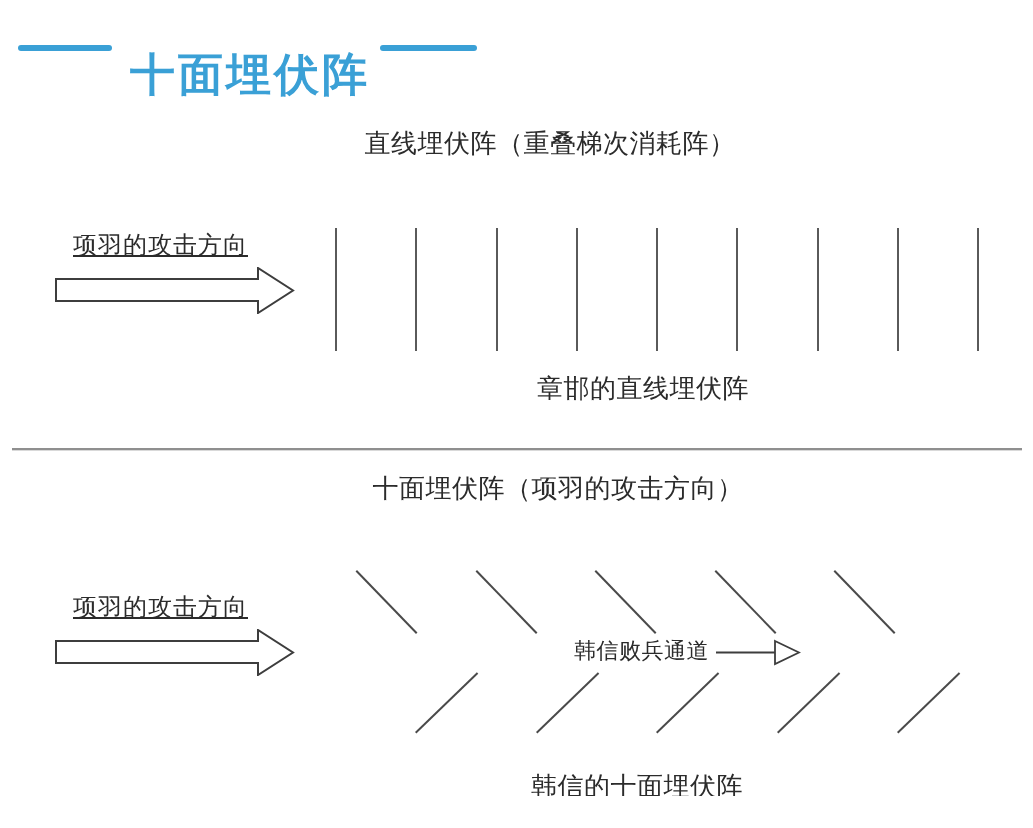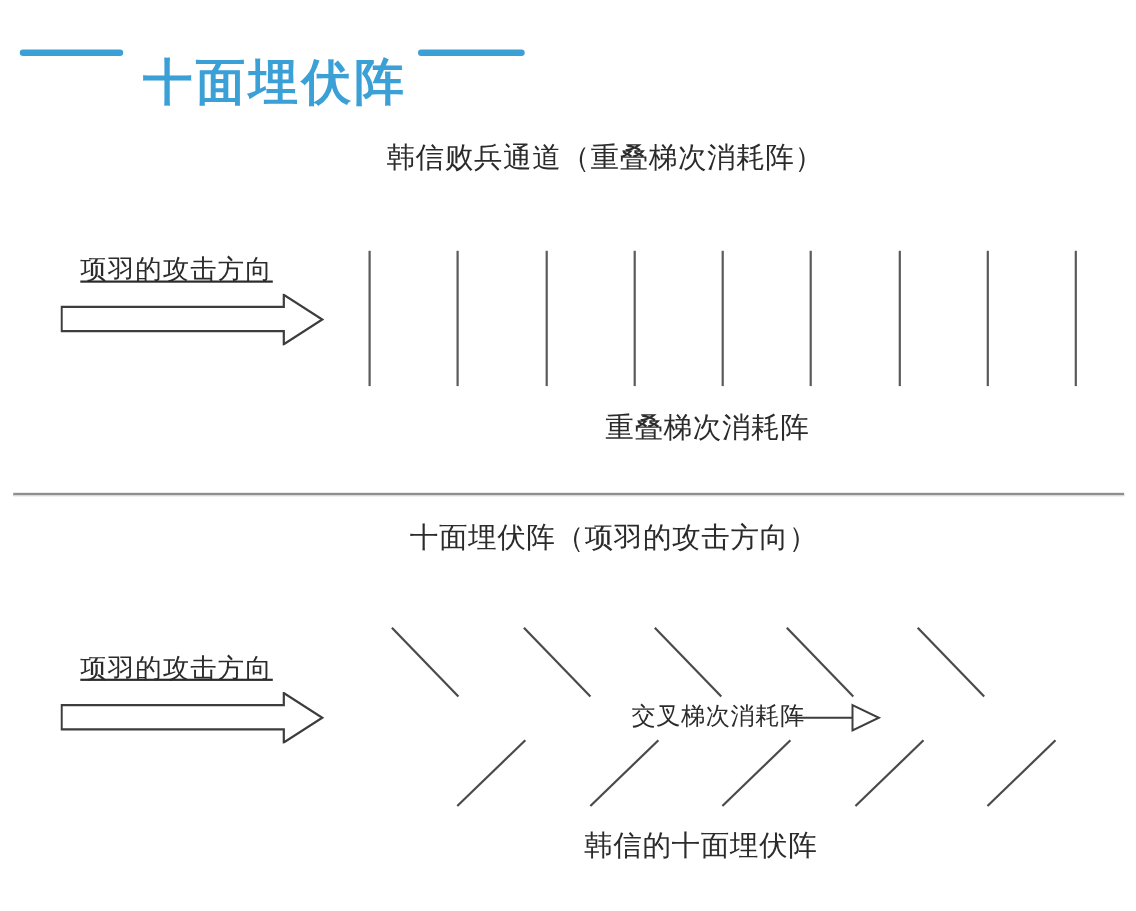--- a/index.html
+++ b/index.html
@@ -69,21 +69,21 @@
     top: 636px;
     font-size: 22px;
     letter-spacing: 0.5px;
     white-space: nowrap;
   }
 
   
   .linear-header   { left: 550px; top: 126px; }
   .linear-caption  { left: 643px; top: 371px; }
   .ten-header      { left: 558px; top: 471px; }
-  .ten-caption     { left: 637px; top: 751px; }
+  .ten-caption     { left: 637px; top: 769px; }
   .attack-label.top    { top: 229px; }
   .attack-label.bottom { top: 591px; }
 
   
   .big-arrow {
     position: absolute;
     width: 240px;
     height: 47px;
   }
   .big-arrow.top    { left: 55px; top: 267px; }
@@ -160,41 +160,41 @@
 </head>
 <body>
 
 <div class="canvas">
 
   <div class="title-dash left"></div>
   <h1 class="page-title">十面埋伏阵</h1>
   <div class="title-dash right"></div>
 
   <section>
-    <div class="section-header linear-header">韩信败兵通道（重叠梯次消耗阵）</div>
+    <div class="section-header linear-header">直线埋伏阵（重叠梯次消耗阵）</div>
 
     <div class="attack-label top">项羽的攻击方向</div>
 
     <svg class="big-arrow top" viewBox="0 0 240 47">
       <polygon points="1,12 203,12 203,1 238,23.5 203,46 203,34 1,34" fill="#ffffff" stroke="#3d3d3d" stroke-width="2" stroke-linejoin="miter"></polygon>
     </svg>
 
     <div class="vlines">
         <div class="vline" style="left: 0px;"></div>
         <div class="vline" style="left: 80.25px;"></div>
         <div class="vline" style="left: 160.5px;"></div>
         <div class="vline" style="left: 240.75px;"></div>
         <div class="vline" style="left: 321px;"></div>
         <div class="vline" style="left: 401.25px;"></div>
         <div class="vline" style="left: 481.5px;"></div>
         <div class="vline" style="left: 561.75px;"></div>
         <div class="vline" style="left: 642px;"></div>
       </div>
 
-    <div class="caption linear-caption">重叠梯次消耗阵</div>
+    <div class="caption linear-caption">章邯的直线埋伏阵</div>
   </section>
 
   <div class="divider"></div>
 
   <section>
     <div class="section-header ten-header">十面埋伏阵（项羽的攻击方向）</div>
 
     <div class="attack-label bottom">项羽的攻击方向</div>
 
     <svg class="big-arrow bottom" viewBox="0 0 240 47">
@@ -202,21 +202,21 @@
     </svg>
 
     <div class="upper-diagonals">
         <div class="dline-back" style="left: 0px;"></div>
         <div class="dline-back" style="left: 119.5px;"></div>
         <div class="dline-back" style="left: 239px;"></div>
         <div class="dline-back" style="left: 358.5px;"></div>
         <div class="dline-back" style="left: 478px;"></div>
       </div>
 
-    <div class="escape-label">交叉梯次消耗阵</div>
+    <div class="escape-label">韩信败兵通道</div>
 
     <svg class="small-arrow" viewBox="0 0 86 27">
       <line x1="1" y1="13.5" x2="62" y2="13.5" stroke="#3d3d3d" stroke-width="1.8"></line>
       <polygon points="60,2 84,13.5 60,25" fill="#ffffff" stroke="#3d3d3d" stroke-width="1.8" stroke-linejoin="miter"></polygon>
     </svg>
 
     <div class="lower-diagonals">
         <div class="dline-fwd" style="left: 0px;"></div>
         <div class="dline-fwd" style="left: 120.5px;"></div>
         <div class="dline-fwd" style="left: 241px;"></div>

